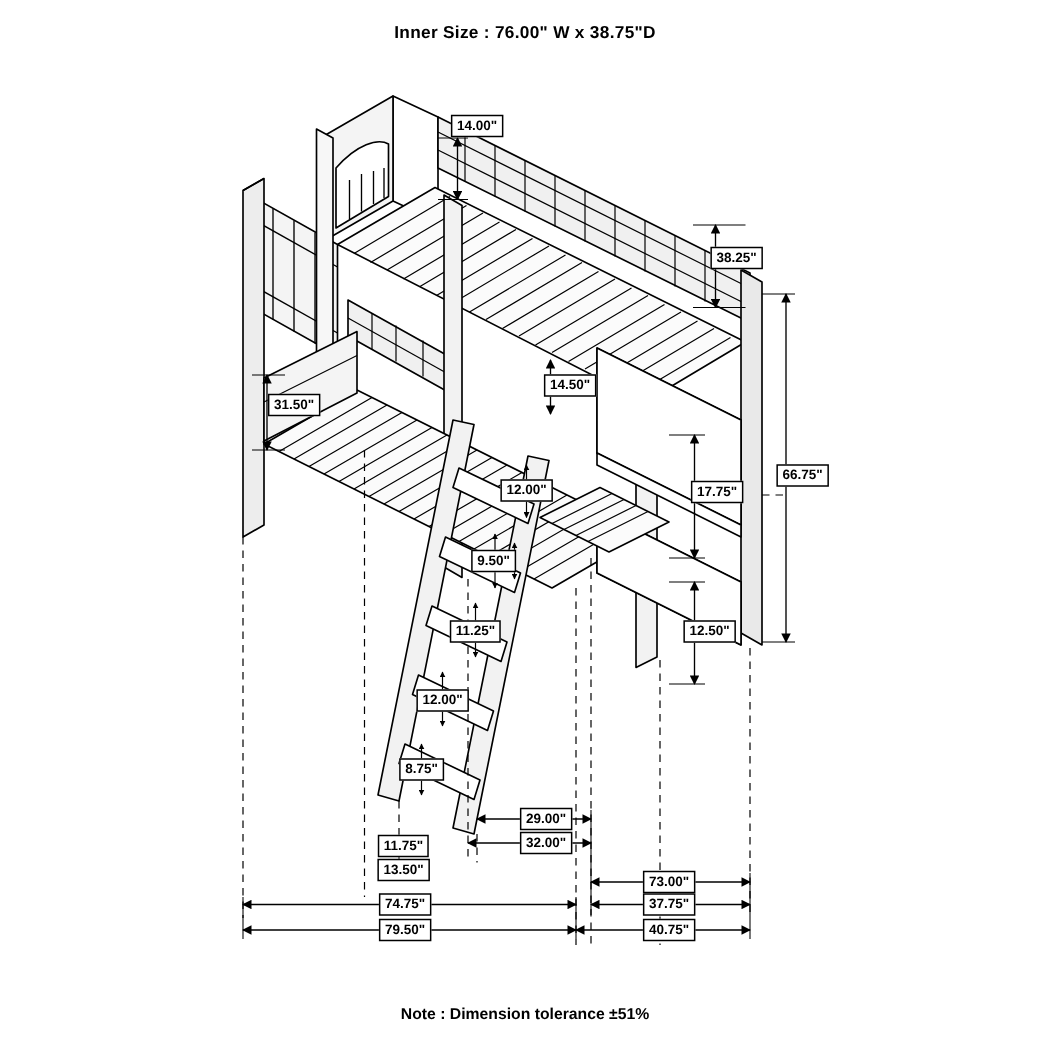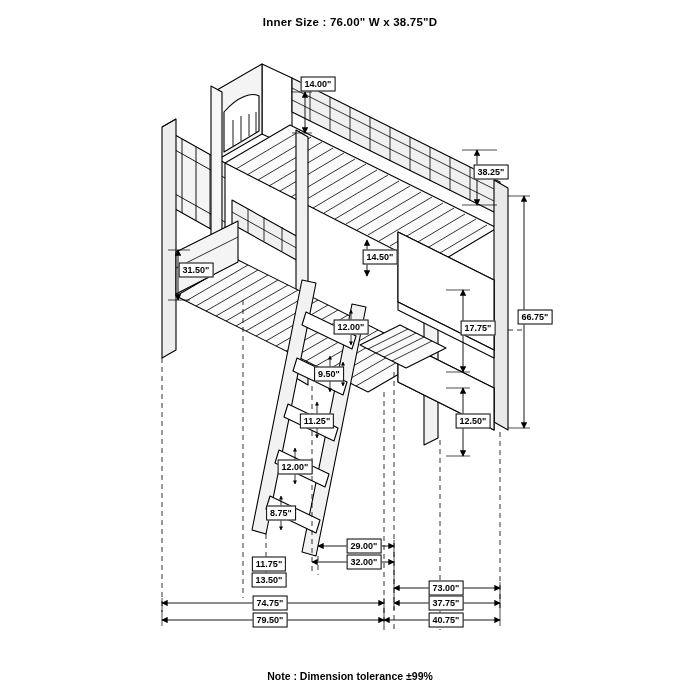--- a/index.html
+++ b/index.html
@@ -284,15 +284,15 @@
   <div class="dimlabel" style="left:364px; top:546px;">29.00"</div>
   <div class="dimlabel" style="left:364px; top:562px;">32.00"</div>
   <div class="dimlabel" style="left:269px; top:564px;">11.75"</div>
   <div class="dimlabel" style="left:269px; top:580px;">13.50"</div>
   <div class="dimlabel" style="left:446px; top:588px;">73.00"</div>
   <div class="dimlabel" style="left:446px; top:603px;">37.75"</div>
   <div class="dimlabel" style="left:270px; top:603px;">74.75"</div>
   <div class="dimlabel" style="left:270px; top:620px;">79.50"</div>
   <div class="dimlabel" style="left:446px; top:620px;">40.75"</div>
 
-  <div class="footnote">Note : Dimension tolerance ±99%</div>
+  <div class="footnote">Note : Dimension tolerance ±51%</div>
 
 </div>
 
 </body></html>

